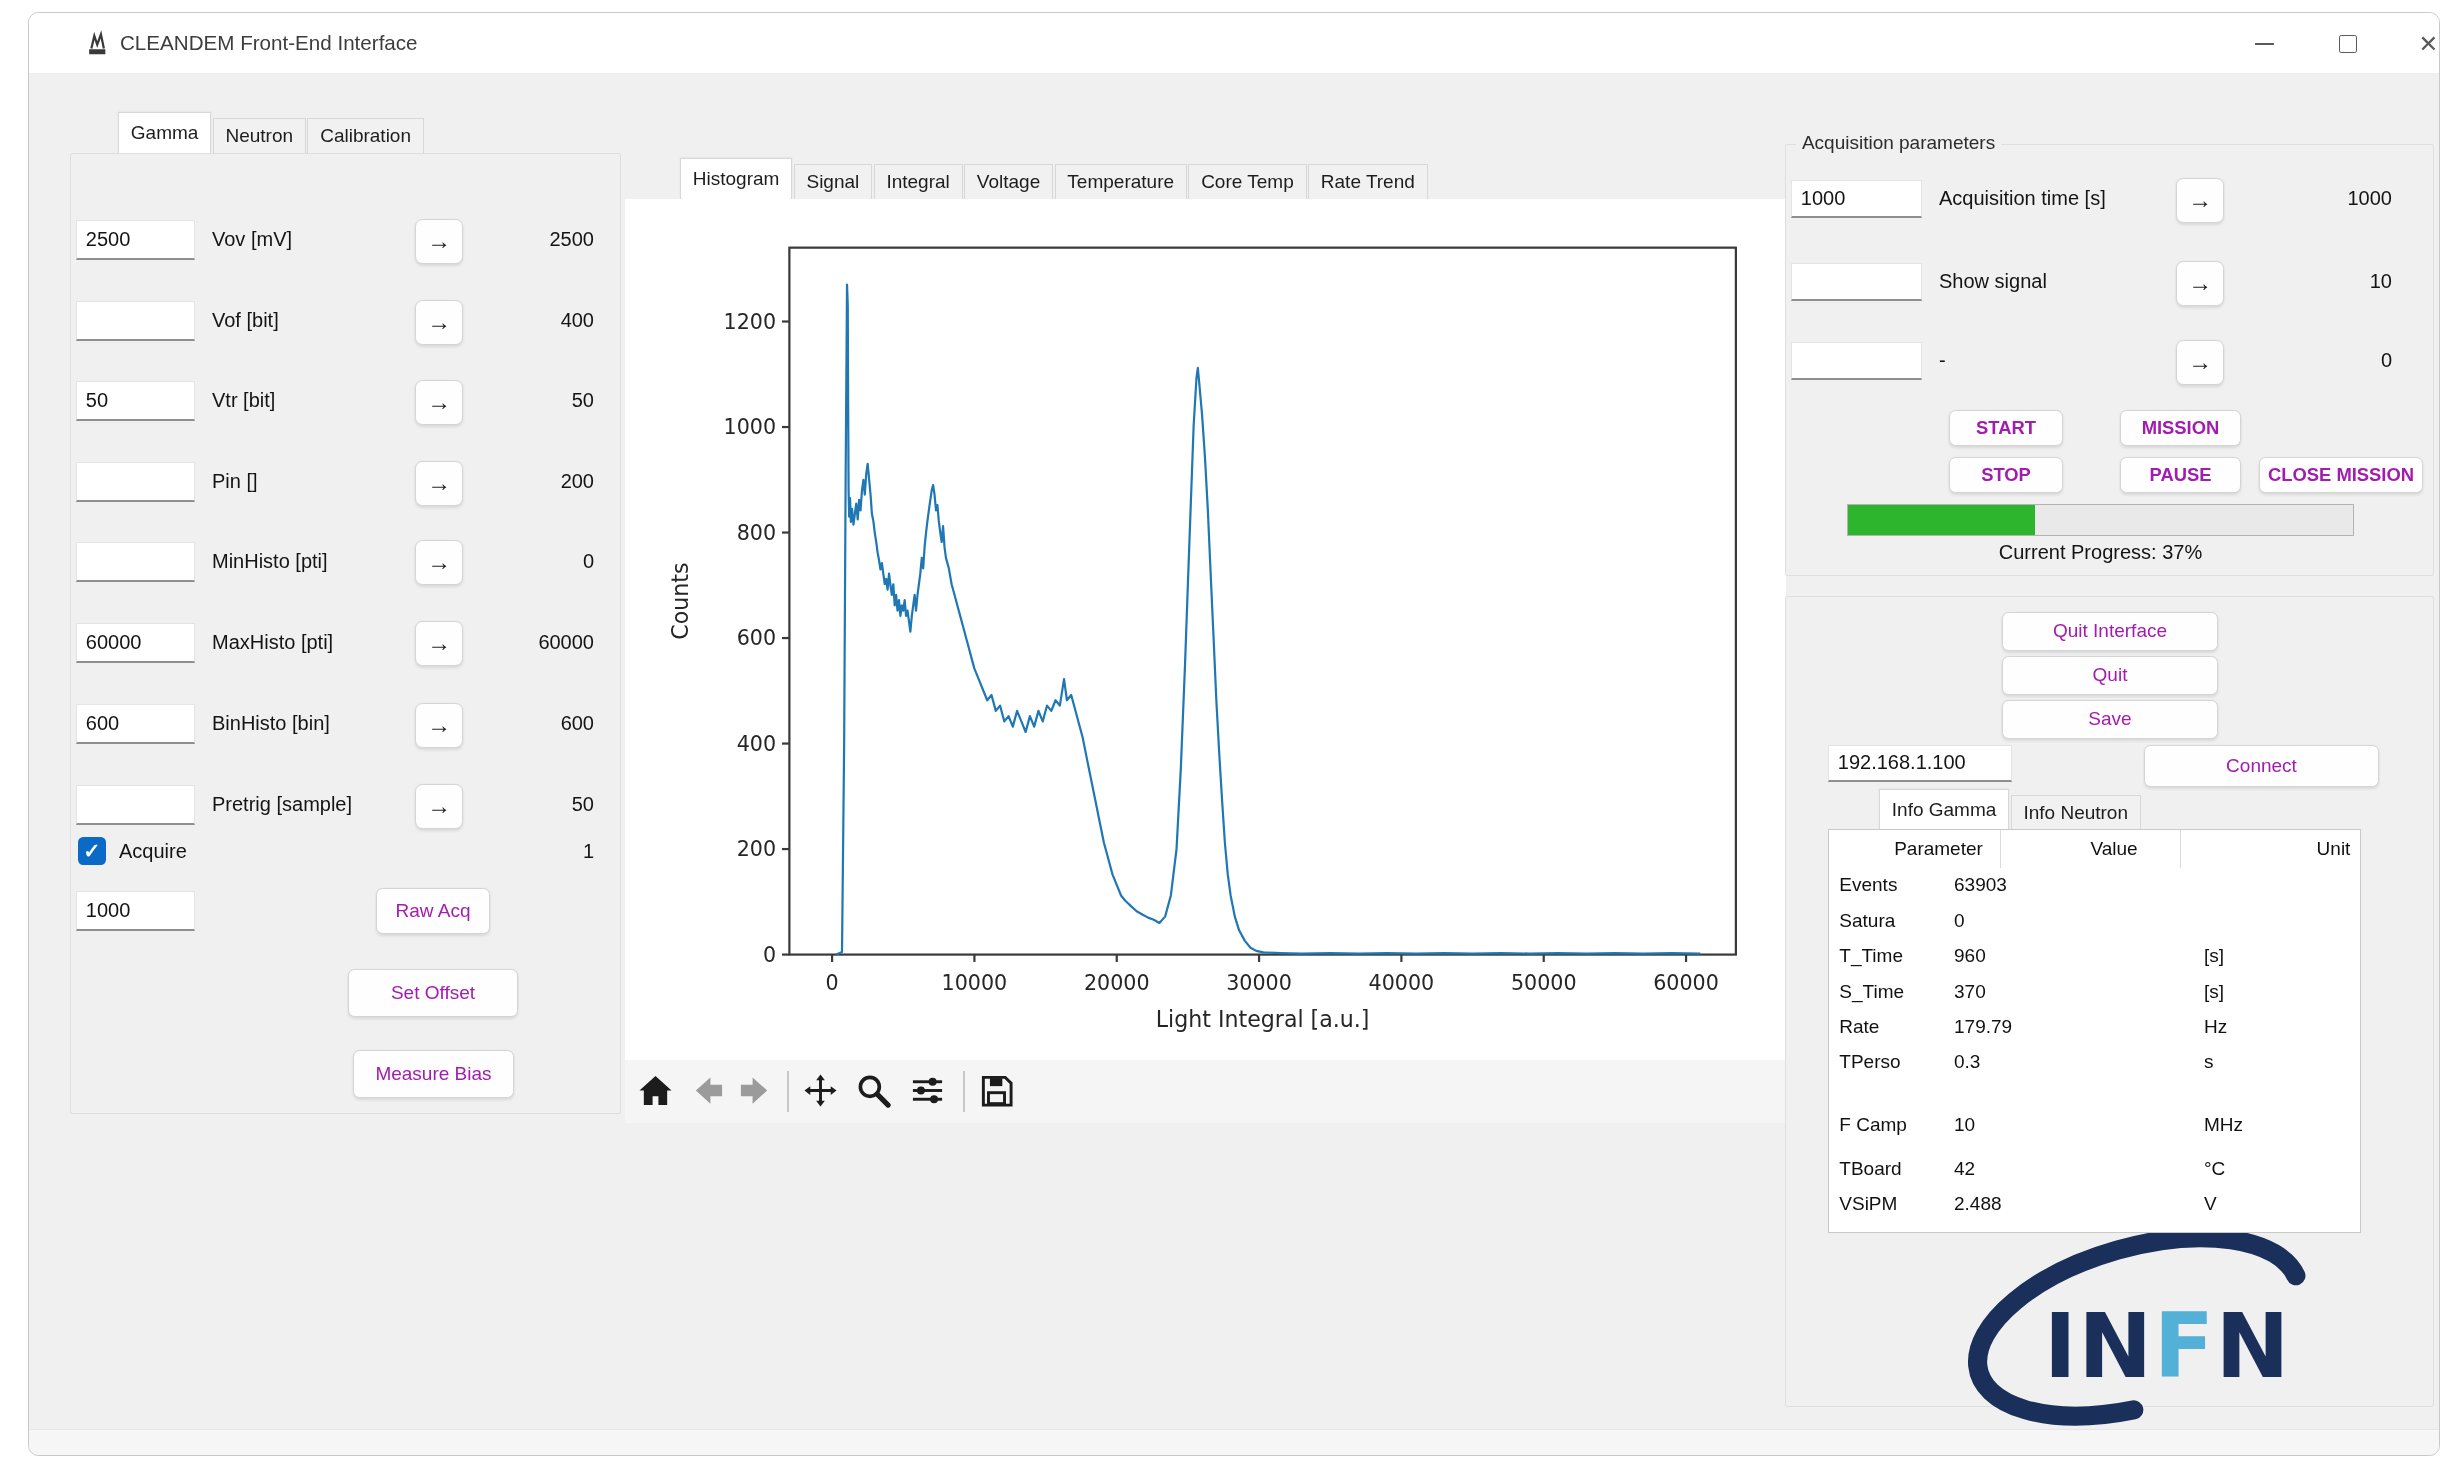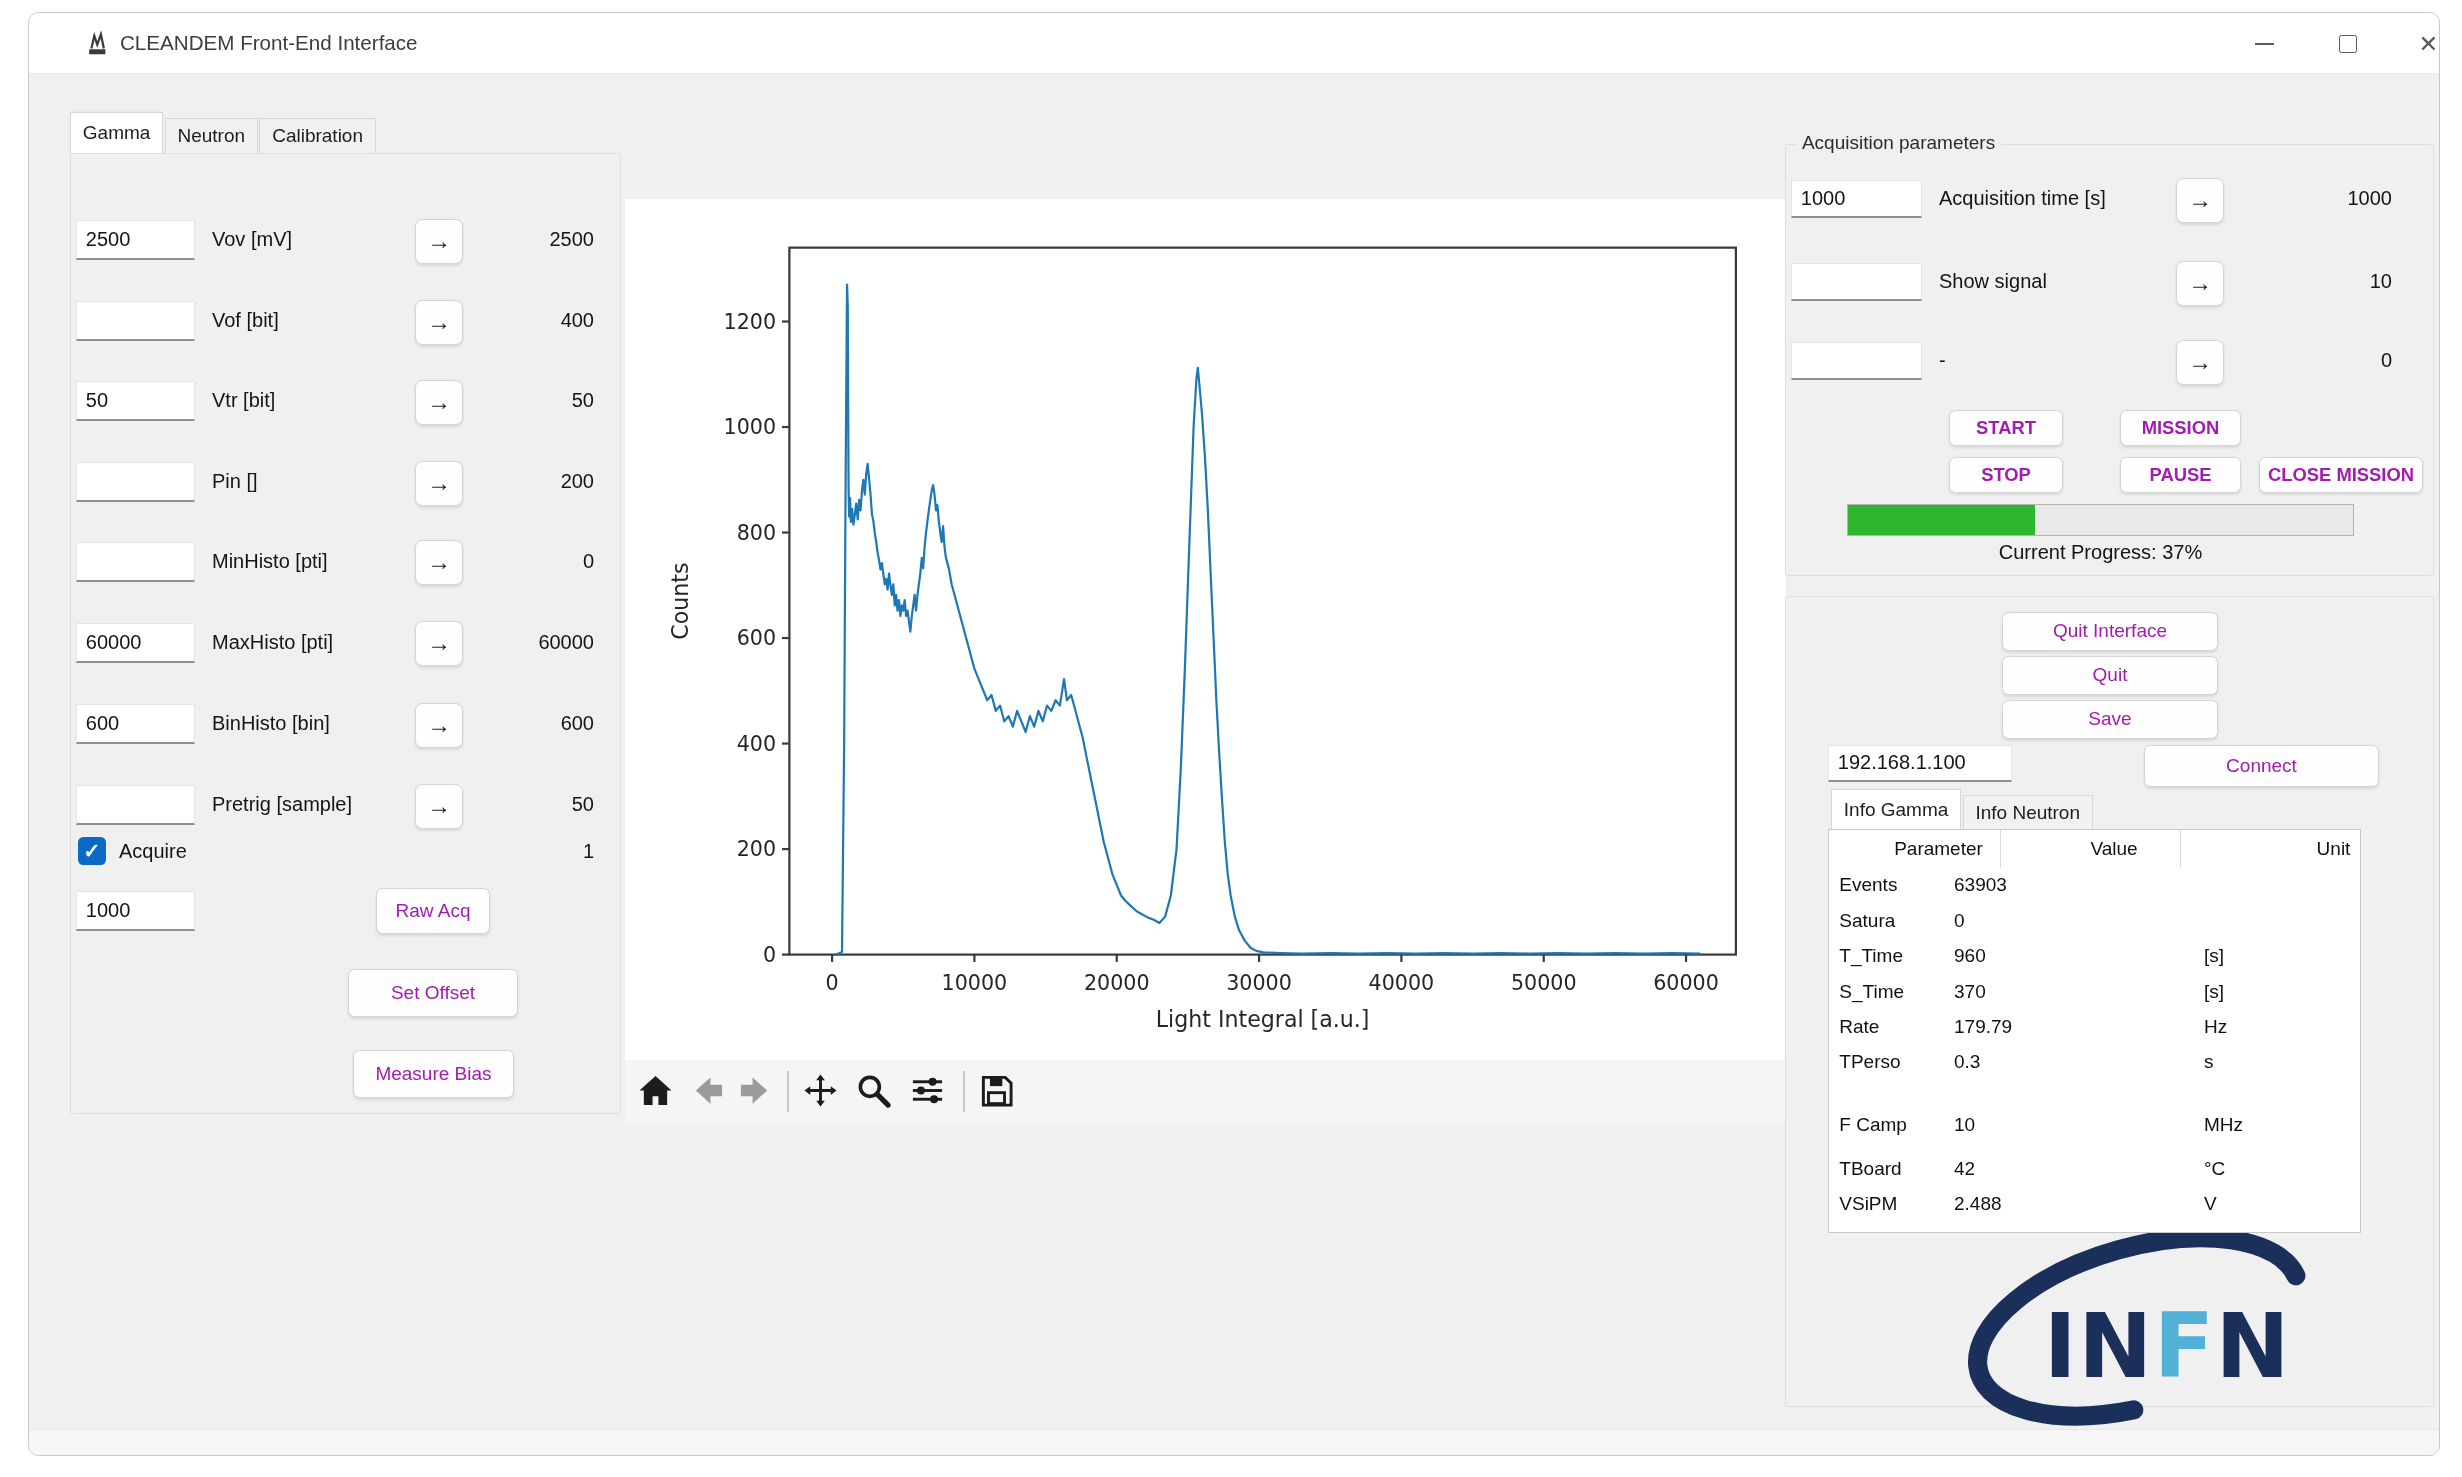--- a/index.html
+++ b/index.html
@@ -16,21 +16,21 @@
     box-shadow:0 1.5px 2.9px rgba(0,0,0,.10);display:flex;align-items:center;justify-content:center;
     font-size:19px;color:#a21caf;}
   .btn.bold{font-weight:bold;font-size:18.4px;}
   .pinput{position:absolute;background:#fff;border:0.7px solid #e4e4e4;border-bottom:2.2px solid #8f8f8f;
     font-size:20px;color:#141414;display:flex;align-items:center;padding:0 8.8px;box-sizing:border-box;}
   .arrowbtn{position:absolute;background:#fefefe;border:0.7px solid #d4d4d4;border-radius:7.4px;
     box-shadow:0 1.5px 2.9px rgba(0,0,0,.10);display:flex;align-items:center;justify-content:center;
     font-size:23.6px;font-weight:bold;color:#1a1a1a;}
   .rowlabel{position:absolute;font-size:20px;color:#141414;display:flex;align-items:center;}
   .val{position:absolute;font-size:20px;color:#141414;display:flex;align-items:center;justify-content:flex-end;}
-  .tabsrow{position:absolute;display:flex;align-items:flex-end;}
+  .tabsrow{position:absolute;display:flex;align-items:flex-end;margin-left:48px;}
   .tab{border:0.7px solid #d7d7d7;border-bottom:none;background:#f1f1f1;display:flex;align-items:center;
     padding:0 11.8px;font-size:19px;color:#1d1d1d;height:34px;margin-right:1.5px;white-space:nowrap;}
   .tab.sel{background:#fff;height:40px;box-shadow:0 -1.5px 2.2px rgba(0,0,0,.05);}
   .lframe{position:absolute;border:1.5px solid #dedede;border-radius:2.2px;}
   .frametitle{position:absolute;background:#f0f0f0;padding:0 5.9px;font-size:19px;color:#2c2c2c;}
   #checkbox{position:absolute;width:28px;height:28px;border-radius:5.2px;display:flex;align-items:center;
     justify-content:center;color:#fff;font-size:20.6px;font-weight:bold;}
   #progress-trough{position:absolute;left:1818px;top:491px;width:507px;height:32px;background:#e9e9e9;
     border:0.7px solid #b3b3b3;box-sizing:border-box;}
   #progress-fill{height:100%;}
@@ -109,20 +109,29 @@
     <span>✓</span>
   </div>
   <div class="rowlabel" style="left:90px;top:819px;height:40px">Acquire</div>
   <div class="val" style="left:472px;top:819px;width:93px;height:40px">1</div>
 
   <div class="pinput" style="left:47px;top:878px;width:119px;height:40px">1000</div>
   <div class="btn" style="left:347px;top:875px;width:112px;height:44px">Raw Acq</div>
   <div class="btn" style="left:319px;top:956px;width:168px;height:46px">Set Offset</div>
   <div class="btn" style="left:324px;top:1037px;width:159px;height:46px">Measure Bias</div>
 
+  <div class="tabsrow" style="left:603px;top:146px;height:40px" id="plot-tabs">
+      <div class="tab sel">Histogram</div>
+      <div class="tab">Signal</div>
+      <div class="tab">Integral</div>
+      <div class="tab">Voltage</div>
+      <div class="tab">Temperature</div>
+      <div class="tab">Core Temp</div>
+      <div class="tab">Rate Trend</div>
+    </div>
   <div class="abs" style="left:596px;top:186px;width:1161px;height:861px;background:#fff"></div>
   <svg id="plot-svg" class="abs" style="left:596px;top:186px" width="1161" height="861" viewBox="0 0 1575 1168">
       <rect x="223" y="66" width="1284" height="959" fill="#ffffff" stroke="#3a3a3a" stroke-width="3"></rect>
       <line x1="280.9248120300752" y1="1025" x2="280.9248120300752" y2="1035" stroke="#3a3a3a" stroke-width="3"></line>
       <text x="280.9248120300752" y="1073" text-anchor="middle" font-size="28" fill="#262626">0</text>
       <line x1="474.0075187969925" y1="1025" x2="474.0075187969925" y2="1035" stroke="#3a3a3a" stroke-width="3"></line>
       <text x="474.0075187969925" y="1073" text-anchor="middle" font-size="28" fill="#262626">10000</text>
       <line x1="667.0902255639098" y1="1025" x2="667.0902255639098" y2="1035" stroke="#3a3a3a" stroke-width="3"></line>
       <text x="667.0902255639098" y="1073" text-anchor="middle" font-size="28" fill="#262626">20000</text>
       <line x1="860.172932330827" y1="1025" x2="860.172932330827" y2="1035" stroke="#3a3a3a" stroke-width="3"></line>

